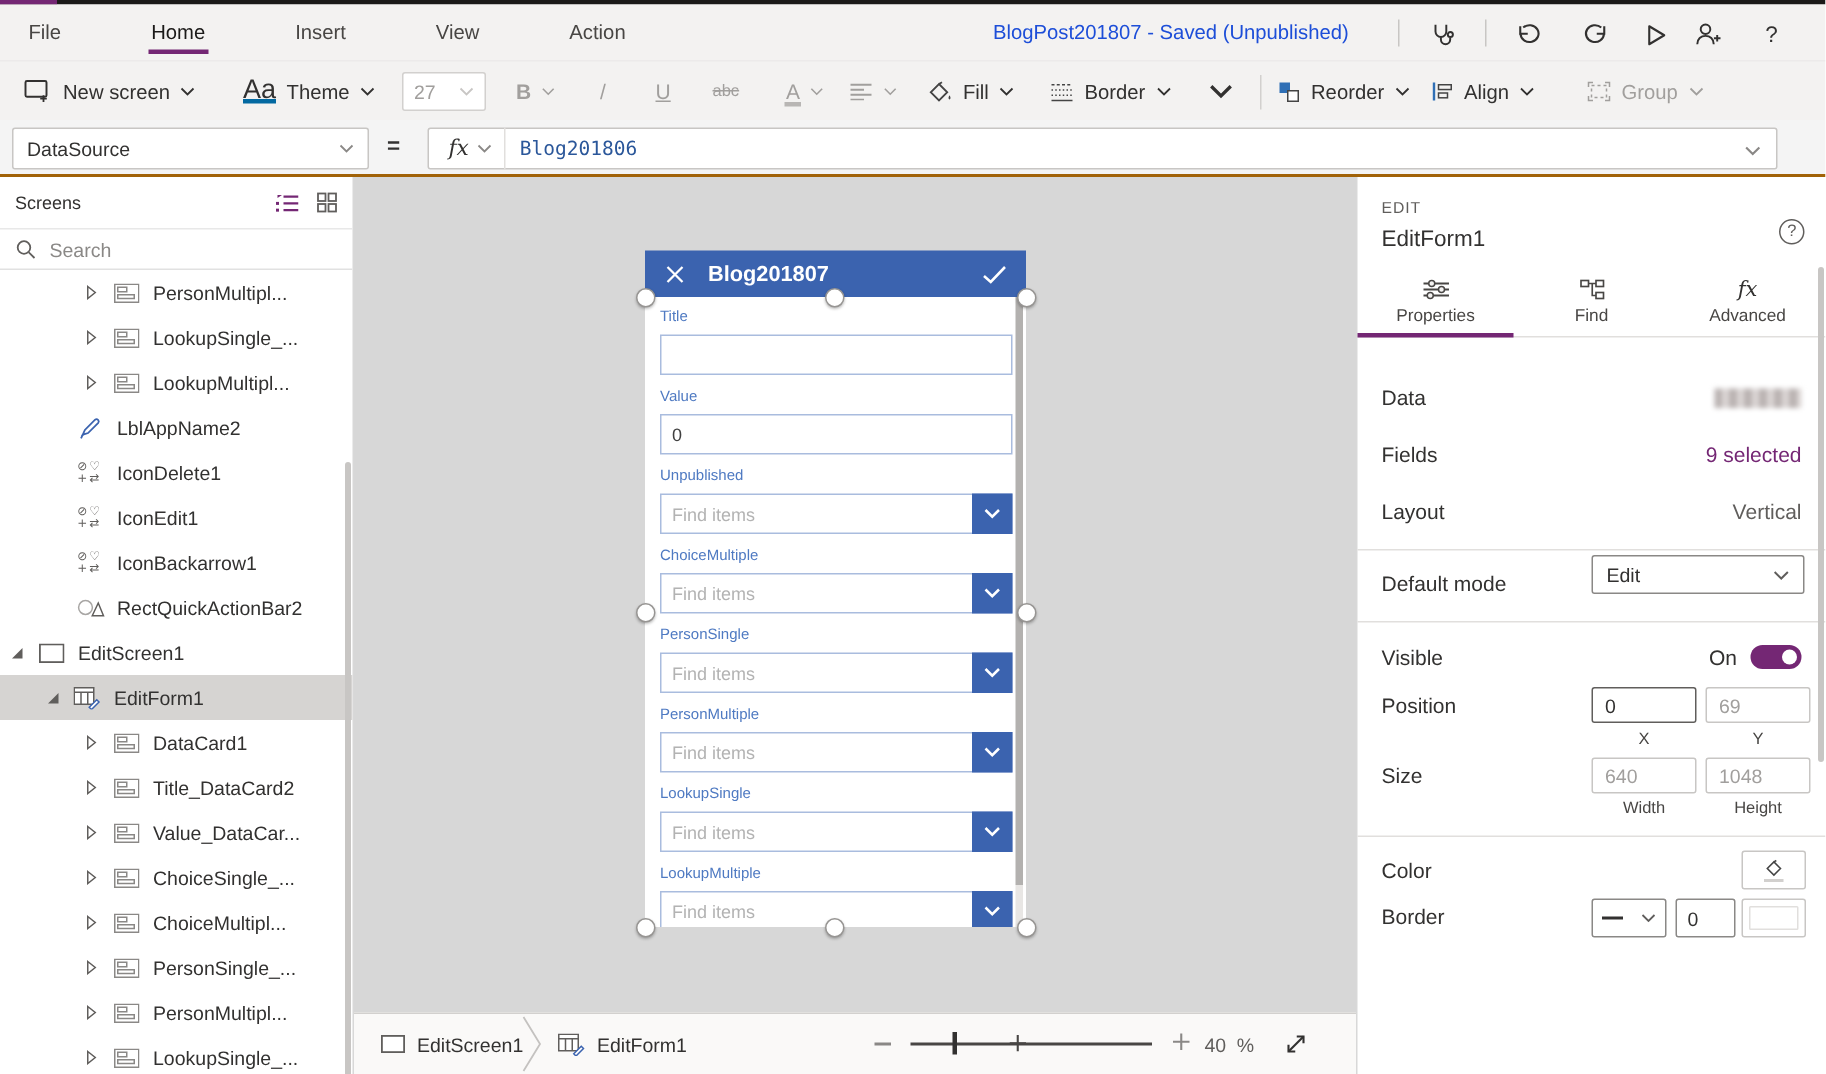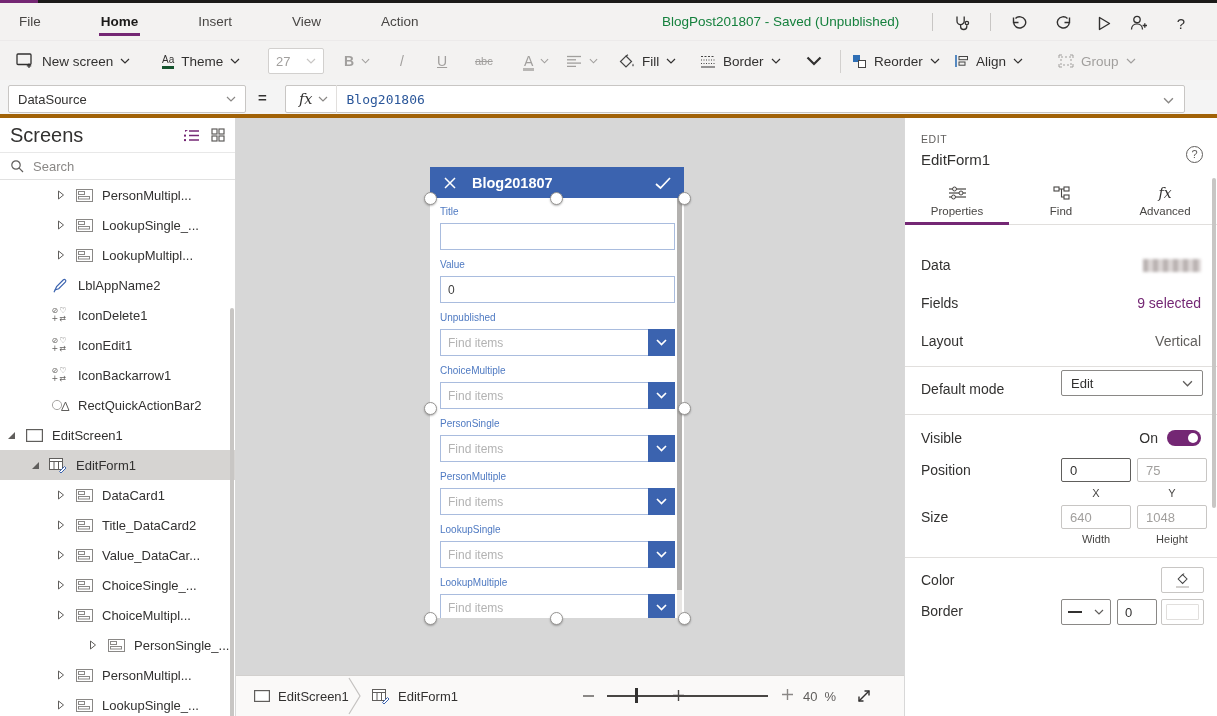--- a/index.html
+++ b/index.html
@@ -8,56 +8,56 @@
   svg { display:block; }
 
   
   .topstrip { position:absolute; top:0; left:0; right:0; height:3px; background:#1b1a19; }
   .topstrip .accent { position:absolute; left:0; top:0; width:38px; height:3px; background:#742774; }
 
   
   #menubar { position:absolute; top:3px; left:0; right:0; height:37px; background:#f3f2f1; }
   .menus { position:absolute; left:8px; top:0; height:100%; display:flex;gap:38px; }
   .menu-item { padding:0 11px; height:100%; display:flex; align-items:center; font-size:13.5px; color:#484644; position:relative; cursor:default; }
-  .menu-item.active { font-weight:bold; color:#1b1a19;text-align:right; }
+  .menu-item.active { font-weight:normal; color:#1b1a19;text-align:right; }
   .menu-item.active::after { content:""; position:absolute; left:9px; right:9px; bottom:4px; height:3px; background:#742774; }
-  .title-status { position:absolute; left:662px; top:0; height:100%; display:flex; align-items:center; color:#15803d; font-size:13.5px; }
+  .title-status { position:absolute; left:662px; top:0; height:100%; display:flex; align-items:center; color:#1d4ed8; font-size:13.5px; }
   .tb-div { position:absolute; top:10px; width:1px; height:18px; background:#c8c6c4; }
   .tb-ic { position:absolute; top:9px; width:22px; height:22px; display:flex; align-items:center; justify-content:center; color:#323130; }
   .help-q { font-size:15px; color:#323130; }
 
   
   #ribbon { position:absolute; top:40px; left:0; right:0; height:40px; background:#f3f2f1; border-top:1px solid #eceaea; }
   .rb-item { position:absolute; top:0; height:40px; display:flex; align-items:center; gap:7px; font-size:13.5px; color:#323130; white-space:nowrap; }
   .rb-item.dis { color:#a19f9d; }
   .chev { color:inherit; }
   .size-box { position:absolute; left:268px; top:7px; width:56px; height:26px; background:#fff; border:1px solid #d2d0ce; border-radius:2px; display:flex; align-items:center; justify-content:space-between; padding:0 7px; color:#a19f9d; font-size:13px; }
   .fmt { font-size:14px; }
   .fmt.b { font-weight:bold; }
   .fmt.u { text-decoration:underline; }
   .fmt.s { text-decoration:line-through; font-size:11px; }
   .fontA { position:relative; font-size:14px; }
   .fontA::after { content:""; position:absolute; left:-1px; right:-1px; bottom:-2px; height:3px; background:#b8b6b4; }
   .rb-divider { position:absolute; left:840px; top:9px; width:1px; height:23px; background:#d2d0ce; }
   .big-chev { position:absolute; left:806px; top:0; height:40px; display:flex; align-items:center; color:#323130; }
 
   
-  #fxbar { position:absolute; top:80px; left:0; right:0; height:38px; background:#f4f4f4; border-bottom:4px solid #a16207; }
+  #fxbar { position:absolute; top:80px; left:0; right:0; height:38px; background:#f4f4f4; border-bottom:2px solid #a16207; }
   .prop-select { position:absolute; left:8px; top:5px; width:238px; height:28px; background:#fff; border:1px solid #c8c6c4; border-radius:2px; display:flex; align-items:center; justify-content:space-between; padding:0 9px; font-size:13px; color:#323130; }
   .eq-sign { position:absolute; left:258px; top:9px; font-size:15px; font-weight:bold; color:#323130; }
   .fx-box { position:absolute; left:285px; top:5px; right:32px; height:28px; background:#fff; border:1px solid #c8c6c4; border-radius:2px; display:flex; align-items:center; }
   .fx-lbl { font-family:"DejaVu Serif", serif; font-style:italic; font-size:14.5px; color:#323130; padding:0 5px 0 13px; }
   .fx-sep { width:1px; height:28px; background:#e1dfdd; margin-left:8px; }
   .formula-text { font-family:"DejaVu Sans Mono", monospace; font-size:13px; color:#2b579a; padding-left:10px; }
   .fx-expand { position:absolute; right:10px; top:11px; color:#8a8886; }
 
   
   #sidebar { position:absolute; top:118px; left:0; width:236px; bottom:0; background:#fff; border-right:1px solid #d8d8d8; overflow:hidden; }
   .sb-header { height:34px; display:flex; align-items:center; padding:0 10px; gap:12px; }
-  .sb-title { flex:1; font-size:20px; color:#323130; }
+  .sb-title { flex:1; font-size:12px; color:#323130; }
   .sb-search { height:28px; border-top:1px solid #e8e8e8; border-bottom:1px solid #e1e1e1; display:flex; align-items:center; gap:9px; padding:0 10px; font-size:13px; color:#8a8886; }
   #tree { position:relative; }
   .tree-row { display:flex; align-items:center; height:30px; gap:8px; font-size:13px; color:#323130; cursor:default; }
   .tree-row.sel { background:#d6d4d2; }
   .arr { width:10px; flex:none; display:flex; justify-content:center; }
   .t-ic { width:20px; flex:none; display:flex; justify-content:center; }
   .iconset { display:grid; grid-template-columns:8px 9px; font-size:8px; line-height:8px; color:#605e5c; width:17px; font-family:"DejaVu Sans", sans-serif; }
   .sb-scroll { position:absolute; right:1px; top:190px; width:4px; height:420px; background:#c8c6c4; border-radius:2px; }
 
   
@@ -177,21 +177,21 @@
     <svg width="19" height="16" viewBox="0 0 19 16">
       <rect x="1" y="1" width="14" height="10.5" rx="1" fill="none" stroke="#323130" stroke-width="1.3"></rect>
       <path d="M13 10.5 v4.5 M10.8 12.8 h4.4" stroke="#323130" stroke-width="1.2"></path>
     </svg>
     <span>New screen</span>
     <svg class="chev" width="10" height="6" viewBox="0 0 10 6">
         <path d="M1 1 L5 5 9 1" fill="none" stroke="currentColor" stroke-width="1.2"></path>
       </svg>
   </div>
   <div class="rb-item" style="left:162px">
-    <span style="font-size:10px;border-bottom:3px solid #14532d;line-height:13px">Aa</span>
+    <span style="font-size:18px;border-bottom:3px solid #0369a1;line-height:13px">Aa</span>
     <span>Theme</span>
     <svg class="chev" width="10" height="6" viewBox="0 0 10 6">
         <path d="M1 1 L5 5 9 1" fill="none" stroke="currentColor" stroke-width="1.2"></path>
       </svg>
   </div>
   <div class="size-box">
     <span>27</span>
     <svg class="chev" width="10" height="6" viewBox="0 0 10 6">
         <path d="M1 1 L5 5 9 1" fill="none" stroke="#c8c6c4" stroke-width="1.2"></path>
       </svg>
@@ -545,21 +545,21 @@
         </span>
         <span class="t-ic">
           <svg width="17" height="13" viewBox="0 0 17 13">
             <rect x="0.5" y="0.5" width="16" height="12" fill="#fff" stroke="#8a8886"></rect>
             <rect x="2.5" y="2.5" width="6" height="3" fill="none" stroke="#8a8886"></rect>
             <rect x="2.5" y="7.5" width="11" height="2.5" fill="none" stroke="#8a8886"></rect>
           </svg>
         </span>
         <span>ChoiceMultipl...</span>
       </div>
-      <div class="tree-row" style="padding-left: 88px;">
+      <div class="tree-row" style="padding-left: 56px;">
         <span class="arr">
           <svg width="8" height="10" viewBox="0 0 8 10">
             <path d="M1.5 1 L6.5 5 1.5 9 Z" fill="#fff" stroke="#605e5c"></path>
           </svg>
         </span>
         <span class="t-ic">
           <svg width="17" height="13" viewBox="0 0 17 13">
             <rect x="0.5" y="0.5" width="16" height="12" fill="#fff" stroke="#8a8886"></rect>
             <rect x="2.5" y="2.5" width="6" height="3" fill="none" stroke="#8a8886"></rect>
             <rect x="2.5" y="7.5" width="11" height="2.5" fill="none" stroke="#8a8886"></rect>
@@ -785,21 +785,21 @@
     </span>
   </div>
 
   <div class="p-row" style="top:333px;justify-content:flex-start">
     <span>Position</span>
   </div>
   <div class="num-in active" style="left:156px;top:340px">
       <span>0</span>
     </div>
   <div class="num-in" style="left:232px;top:340px">
-      <span>75</span>
+      <span>69</span>
     </div>
   <div class="cap" style="left:156px;top:369px">X</div>
   <div class="cap" style="left:232px;top:369px">Y</div>
 
   <div class="p-row" style="top:380px;justify-content:flex-start">
     <span>Size</span>
   </div>
   <div class="num-in" style="left:156px;top:387px">
       <span>640</span>
     </div>

